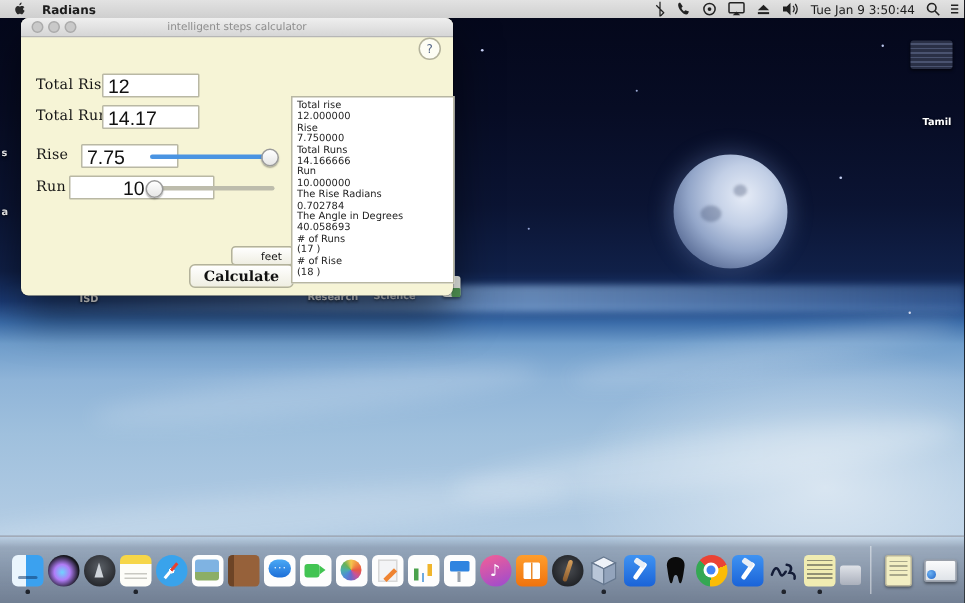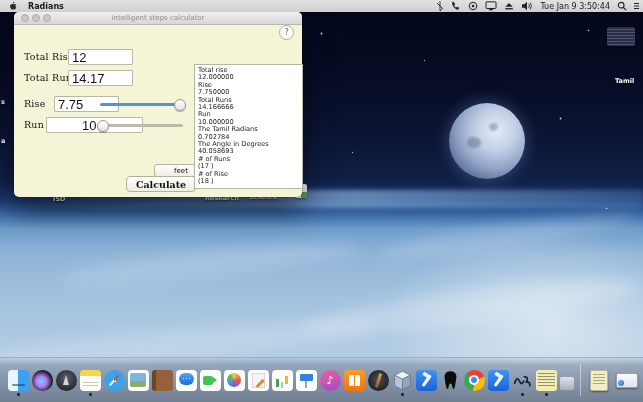--- a/index.html
+++ b/index.html
@@ -242,21 +242,21 @@
 
     <div id="outbox">
       <div class="oline">Total rise</div>
       <div class="oline">12.000000</div>
       <div class="oline">Rise</div>
       <div class="oline">7.750000</div>
       <div class="oline">Total Runs</div>
       <div class="oline">14.166666</div>
       <div class="oline">Run</div>
       <div class="oline">10.000000</div>
-      <div class="oline">The Tamil Radians</div>
+      <div class="oline">The Rise Radians</div>
       <div class="oline">0.702784</div>
       <div class="oline">The Angle in Degrees</div>
       <div class="oline">40.058693</div>
       <div class="oline"># of Runs</div>
       <div class="oline">(17 )</div>
       <div class="oline"># of Rise</div>
       <div class="oline">(18 )</div>
     </div>
   </div>
 

